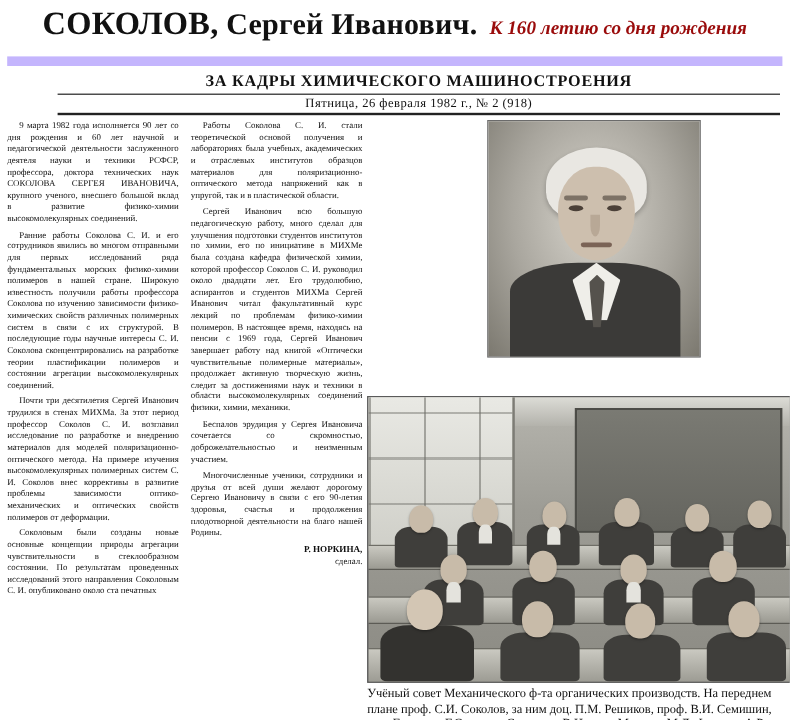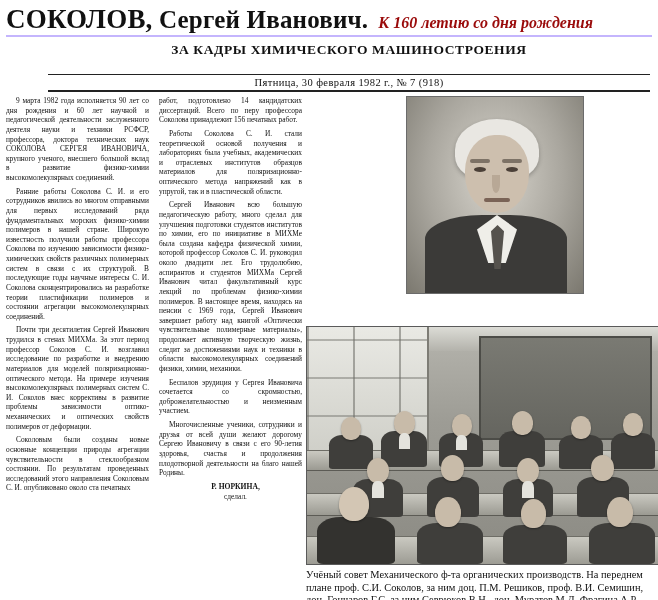--- a/index.html
+++ b/index.html
@@ -19,23 +19,23 @@
     width: 658px;
     height: 600px;
     box-sizing: border-box;
     padding: 4px 6px 0 6px;
   }
 
   
   .header {
     display: flex;
     align-items: baseline;
-    justify-content: flex-start;
-    border-bottom: 2px solid #c4b5fd;
-    padding-bottom: 0;
+    justify-content: center;
+    border-bottom: 8px solid #c4b5fd;
+    padding-bottom: 12px;
   }
   .main-title {
     font-family: "Liberation Serif", serif;
     font-weight: bold;
     font-size: 25px;
     letter-spacing: 0.2px;
     color: #111;
     white-space: nowrap;
   }
   .main-title .fam {
@@ -59,21 +59,21 @@
     margin-right: 2px;
   }
   .masthead-title {
     font-family: "Liberation Serif", serif;
     font-weight: bold;
     font-size: 13.5px;
     letter-spacing: 0.6px;
     text-align: center;
     color: #111;
     border-bottom: 1px solid #222;
-    padding-bottom: 16px;
+    padding-bottom: 2px;
   }
   .masthead-date {
     font-family: "Liberation Serif", serif;
     font-size: 10.5px;
     text-align: center;
     letter-spacing: 0.4px;
     color: #111;
     padding: 2px 0 2px 0;
     border-bottom: 2px solid #222;
   }
@@ -106,21 +106,21 @@
     overflow: hidden;
   }
   .col p {
     margin: 0 0 4px 0;
     text-indent: 10px;
   }
   .col p.noind {
     text-indent: 0;
   }
   .sign {
-    text-align: center;
+    text-align: right;
     font-weight: bold;
     font-size: 7.6px;
     margin-top: 6px;
     margin-bottom: 0;
     text-indent: 0;
   }
   .sign .role {
     display: block;
     font-weight: normal;
     font-style: normal;
@@ -300,34 +300,33 @@
 
   <div class="header">
     <div class="main-title">
       <span class="fam">СОКОЛОВ,</span><span> Сергей Иванович.</span>
     </div>
     <div class="anniversary">К 160 летию со дня рождения</div>
   </div>
 
   <div class="masthead">
     <div class="masthead-title">ЗА КАДРЫ ХИМИЧЕСКОГО МАШИНОСТРОЕНИЯ</div>
-    <div class="masthead-date">Пятница, 30 февраля 1982 г., № 7 (918)</div>
+    <div class="masthead-date">Пятница, 26 февраля 1982 г., № 2 (918)</div>
   </div>
 
   <div class="content">
 
     <div class="article">
       <div class="col">
         <p>9 марта 1982 года исполняется 90 лет со дня рождения и 60 лет научной и педагогической деятельности заслуженного деятеля науки и техники РСФСР, профессора, доктора технических наук СОКОЛОВА СЕРГЕЯ ИВАНОВИЧА, крупного ученого, внесшего большой вклад в развитие физико-химии высокомолекулярных соединений.</p>
         <p>Ранние работы Соколова С. И. и его сотрудников явились во многом отправными для первых исследований ряда фундаментальных морских физико-химии полимеров в нашей стране. Широкую известность получили работы профессора Соколова по изучению зависимости физико-химических свойств различных полимерных систем в связи с их структурой. В последующие годы научные интересы С. И. Соколова сконцентрировались на разработке теории пластификации полимеров и состоянии агрегации высокомолекулярных соединений.</p>
         <p>Почти три десятилетия Сергей Иванович трудился в стенах МИХМа. За этот период профессор Соколов С. И. возглавил исследование по разработке и внедрению материалов для моделей поляризационно-оптического метода. На примере изучения высокомолекулярных полимерных систем С. И. Соколов внес коррективы в развитие проблемы зависимости оптико-механических и оптических свойств полимеров от деформации.</p>
         <p>Соколовым были созданы новые основные концепции природы агрегации чувствительности в стеклообразном состоянии. По результатам проведенных исследований этого направления Соколовым С. И. опубликовано около ста печатных</p>
       </div>
       <div class="col">
-        <p class="noind">работ, подготовлено 14 кандидатских диссертаций. Всего по перу профессора Соколова принадлежит 156 печатных работ.</p>
         <p>Работы Соколова С. И. стали теоретической основой получения и лабораториях была учебных, академических и отраслевых институтов образцов материалов для поляризационно-оптического метода напряжений как в упругой, так и в пластической области.</p>
         <p>Сергей Иванович всю большую педагогическую работу, много сделал для улучшения подготовки студентов институтов по химии, его по инициативе в МИХМе была создана кафедра физической химии, которой профессор Соколов С. И. руководил около двадцати лет. Его трудолюбию, аспирантов и студентов МИХМа Сергей Иванович читал факультативный курс лекций по проблемам физико-химии полимеров. В настоящее время, находясь на пенсии с 1969 года, Сергей Иванович завершает работу над книгой «Оптически чувствительные полимерные материалы», продолжает активную творческую жизнь, следит за достижениями наук и техники в области высокомолекулярных соединений физики, химии, механики.</p>
         <p>Беспалов эрудиция у Сергея Ивановича сочетается со скромностью, доброжелательностью и неизменным участием.</p>
         <p>Многочисленные ученики, сотрудники и друзья от всей души желают дорогому Сергею Ивановичу в связи с его 90-летия здоровья, счастья и продолжения плодотворной деятельности на благо нашей Родины.</p>
         <p class="sign">
           <span>Р. НОРКИНА,</span>
           <span class="role">сделал.</span>
         </p>
       </div>
     </div>

